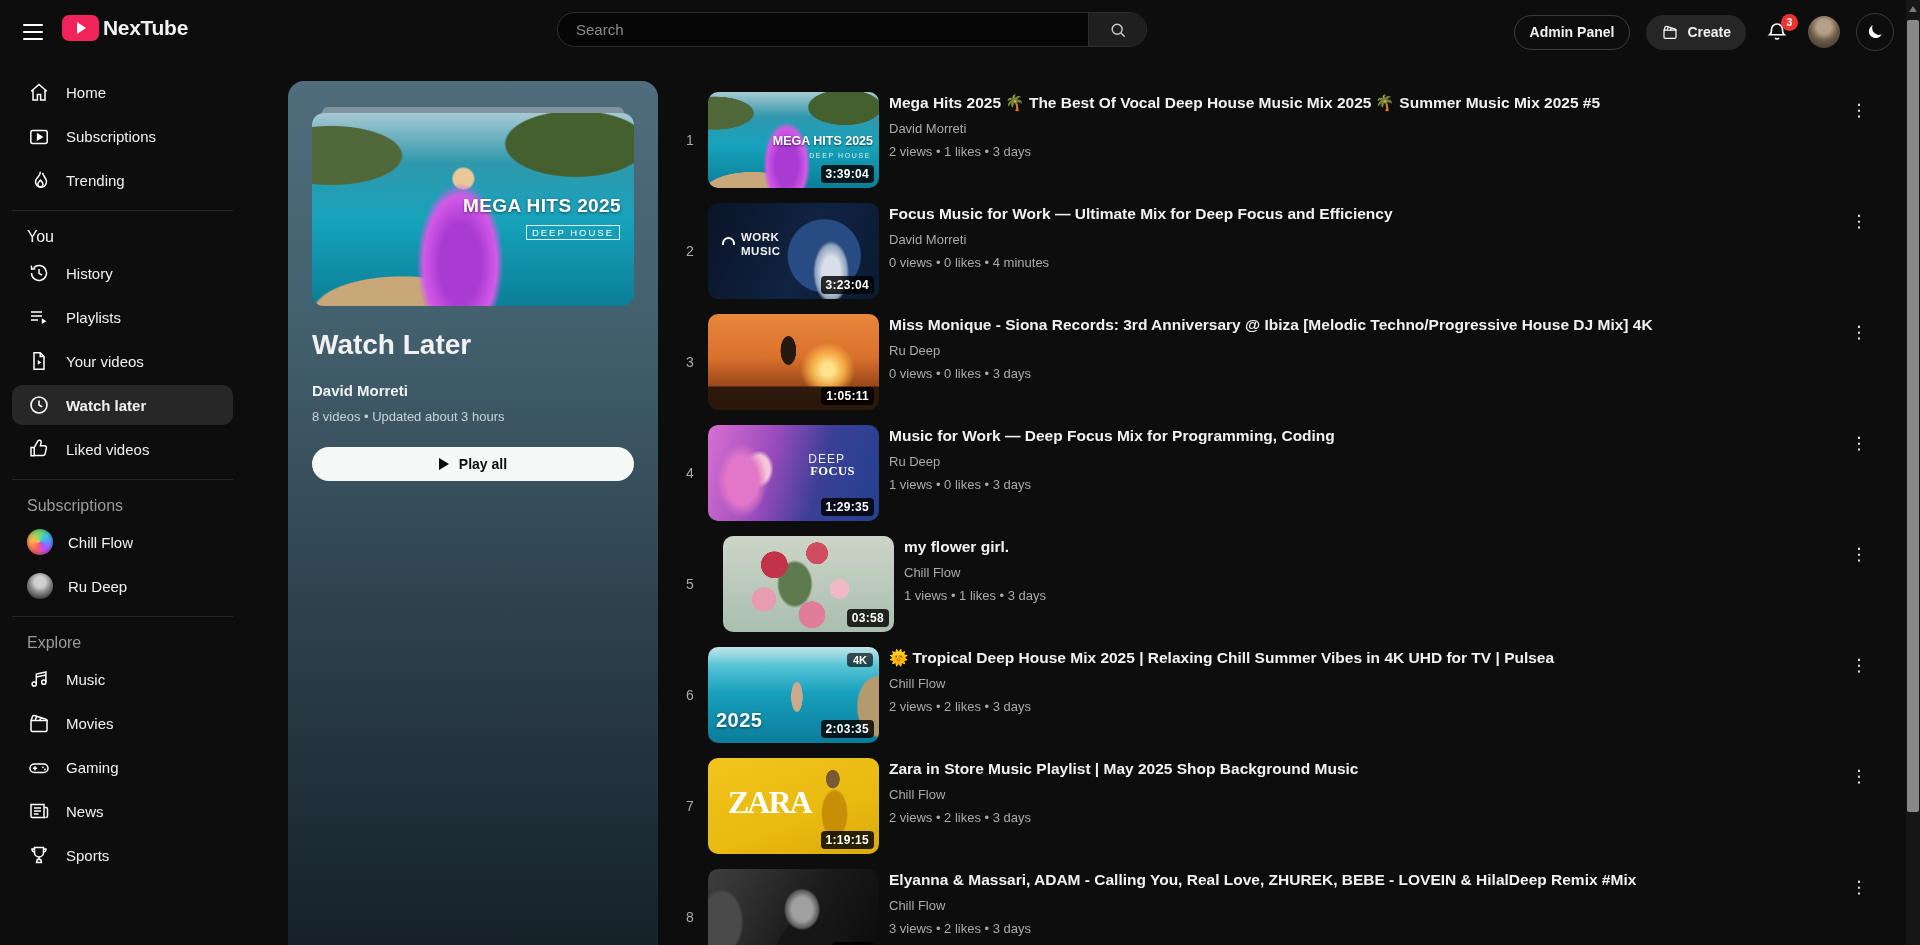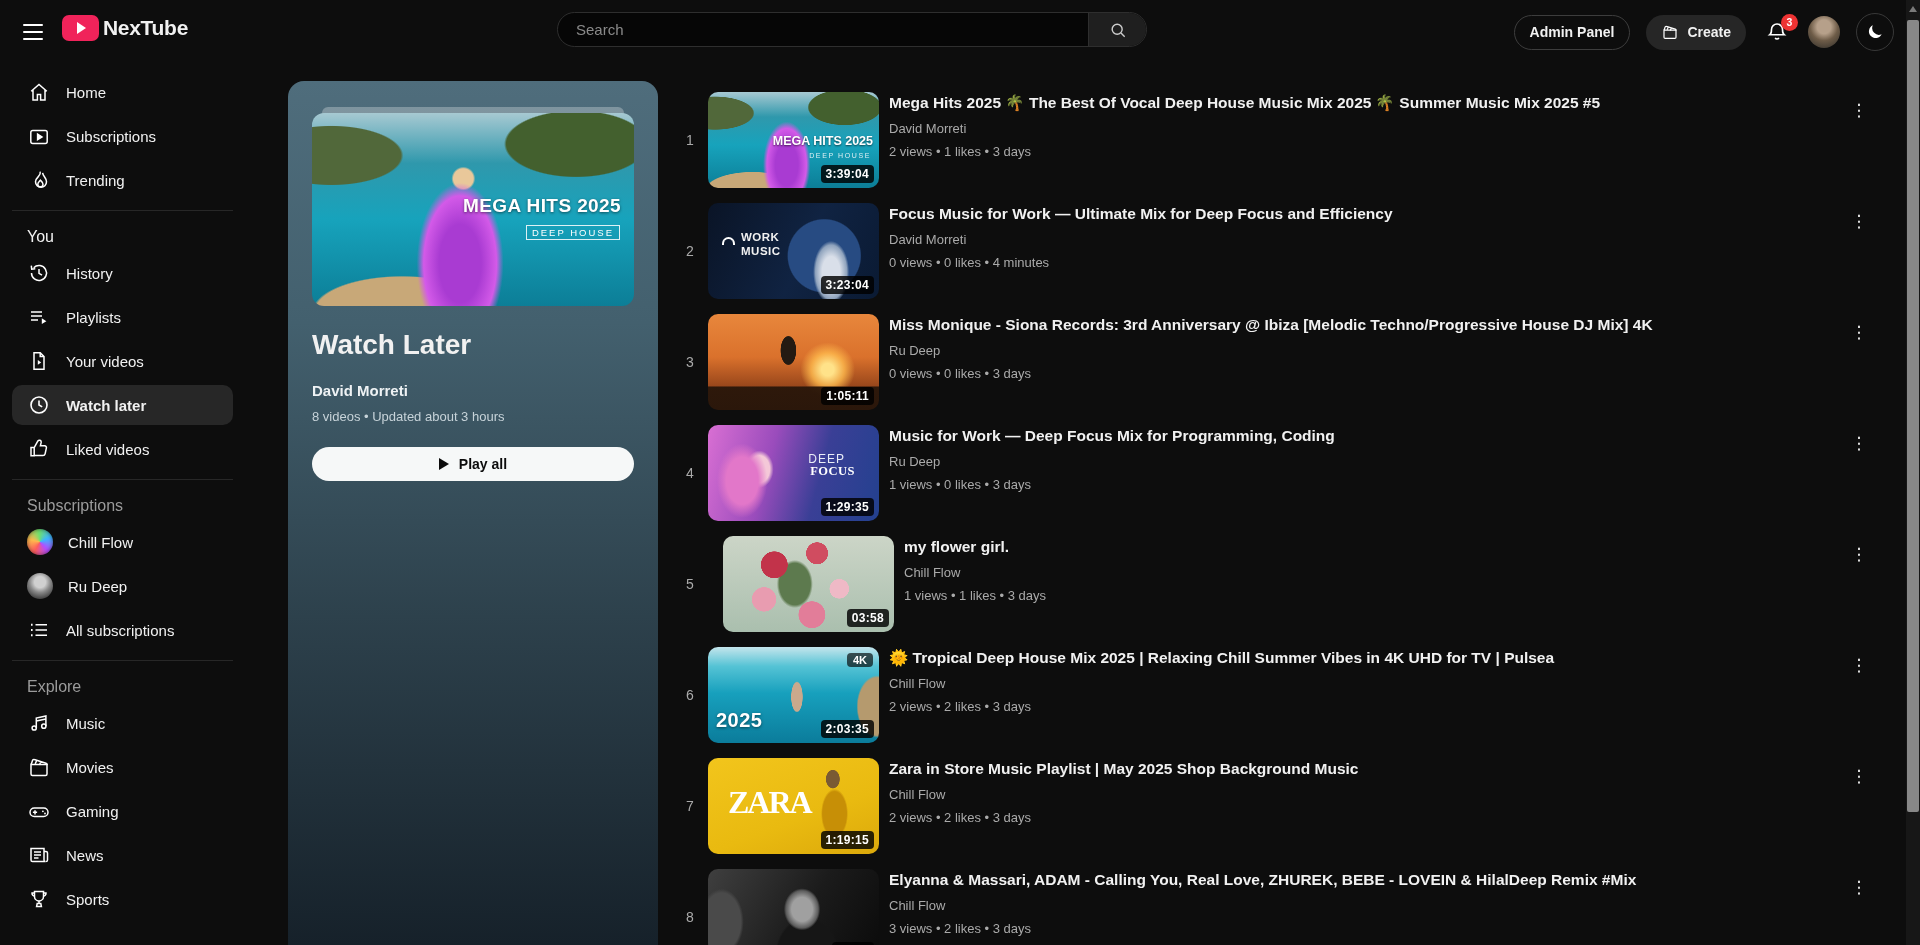--- a/index.html
+++ b/index.html
@@ -271,27 +271,20 @@
   <div class="shead">Subscriptions</div>
 
   <div class="sitem">
     <span class="cavatar chill"></span>
     <span class="lab">Chill Flow</span>
   </div>
   <div class="sitem">
     <span class="cavatar rudeep"></span>
     <span class="lab">Ru Deep</span>
   </div>
-  <div class="sitem">
-    <svg class="icn" width="24" height="24" viewBox="0 0 24 24" fill="none" stroke="#fff" stroke-width="1.5">
-        <path d="M8.5 6.8h11.5M8.5 12h11.5M8.5 17.2h11.5"></path>
-        <path d="M4 6.8h1.6M4 12h1.6M4 17.2h1.6" stroke-width="2"></path>
-      </svg>
-    <span class="lab">All subscriptions</span>
-  </div>
 
   <div class="sdiv"></div>
   <div class="shead">Explore</div>
 
   <div class="sitem">
     <svg class="icn" width="24" height="24" viewBox="0 0 24 24" fill="none" stroke="#fff" stroke-width="1.5">
         <circle cx="7.2" cy="17" r="2.1"></circle>
         <circle cx="16.8" cy="15.2" r="2.1"></circle>
         <path d="M9.3 16.9V7l9.6-2.1v10.3M9.3 10l9.6-2.1"></path>
       </svg>

